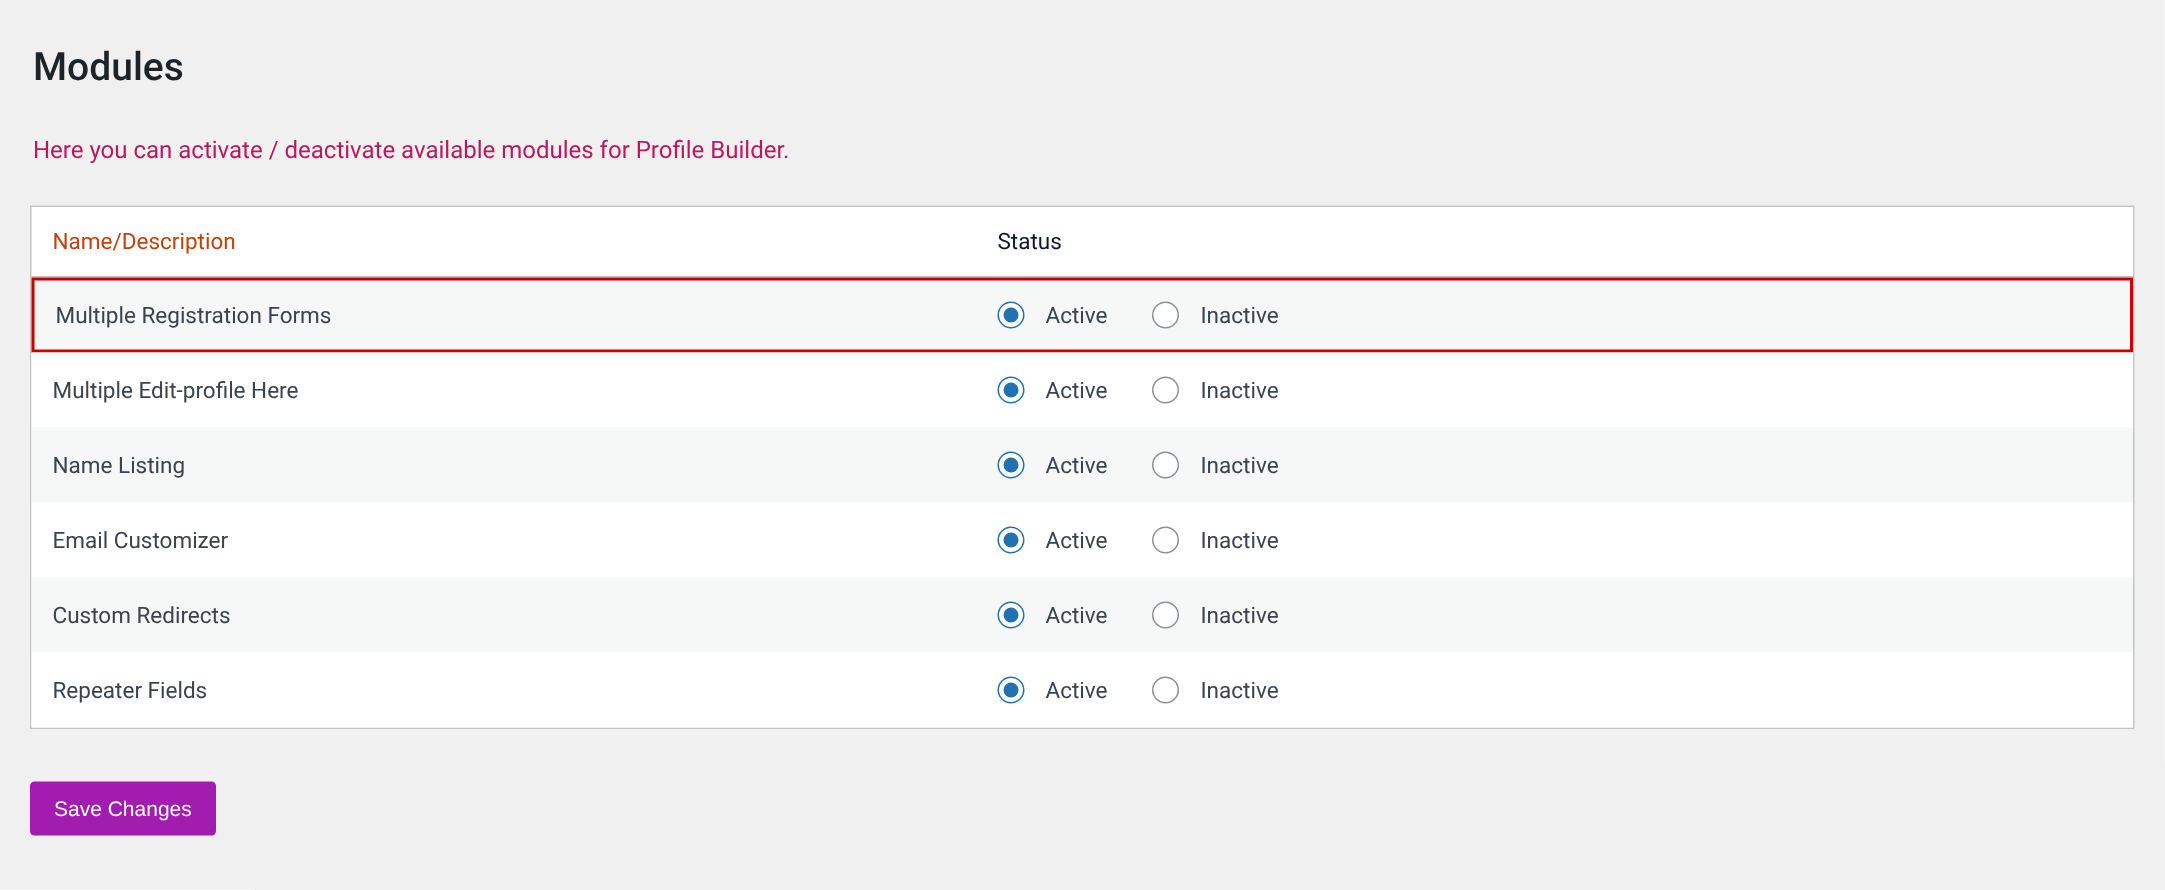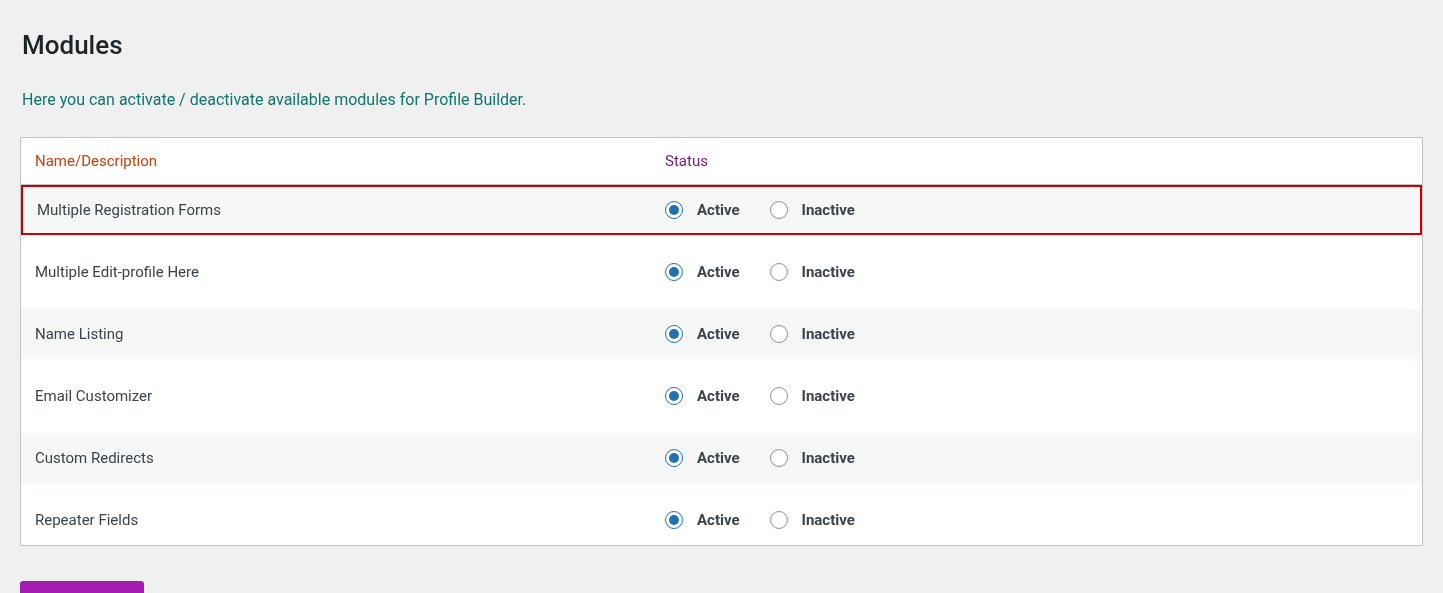--- a/index.html
+++ b/index.html
@@ -17,21 +17,21 @@
     .page-title {
       font-size: 26px;
       font-weight: 500;
       color: #1d2327;
       margin-bottom: 30px;
       margin-top: 10px;
       margin-left: 2px;
     }
     .page-description {
       font-size: 16px;
-      color: #0f766e;
+      color: #be185d;
       margin-bottom: 28px;
       margin-left: 2px;
     }
     .modules-table {
       width: 100%;
       border-collapse: collapse;
       background-color: #ffffff;
       border: 1px solid #c3c4c7;
     }
     .table-header {
@@ -41,21 +41,21 @@
     .table-header .col-name {
       flex: 0 0 630px;
       padding: 14px 14px;
       font-size: 15px;
       color: #c2410c;
     }
     .table-header .col-status {
       flex: 1;
       padding: 14px 14px;
       font-size: 15px;
-      color: #701a75;
+      color: #0f172a;
     }
     .table-row {
       display: flex;
       align-items: center;
       min-height: 50px;
       border-top: 0;
     }
     .table-row:nth-child(even) {
       background-color: #ffffff;
     }
@@ -79,21 +79,20 @@
       flex: 1;
       padding: 10px 14px;
       display: flex;
       align-items: center;
       gap: 30px;
     }
     .radio-group {
       display: flex;
       align-items: flex-start;
       gap: 14px;
-      font-weight: bold;
     }
     .radio-circle {
       width: 18px;
       height: 18px;
       border-radius: 50%;
       border: 1.5px solid #8c8f94;
       display: flex;
       align-items: center;
       justify-content: center;
       cursor: pointer;
@@ -121,21 +120,20 @@
       color: #ffffff;
       border: none;
       padding: 10px 16px;
       font-size: 14px;
       border-radius: 3px;
       cursor: pointer;
     }
     .table-body {
       display: flex;
       flex-direction: column;
-      gap: 12px;
     }
   </style>
 </head>
 <body>
 
 
 
 <h1 class="page-title">Modules</h1>
 <p class="page-description">Here you can activate / deactivate available modules for Profile Builder.</p>
 

